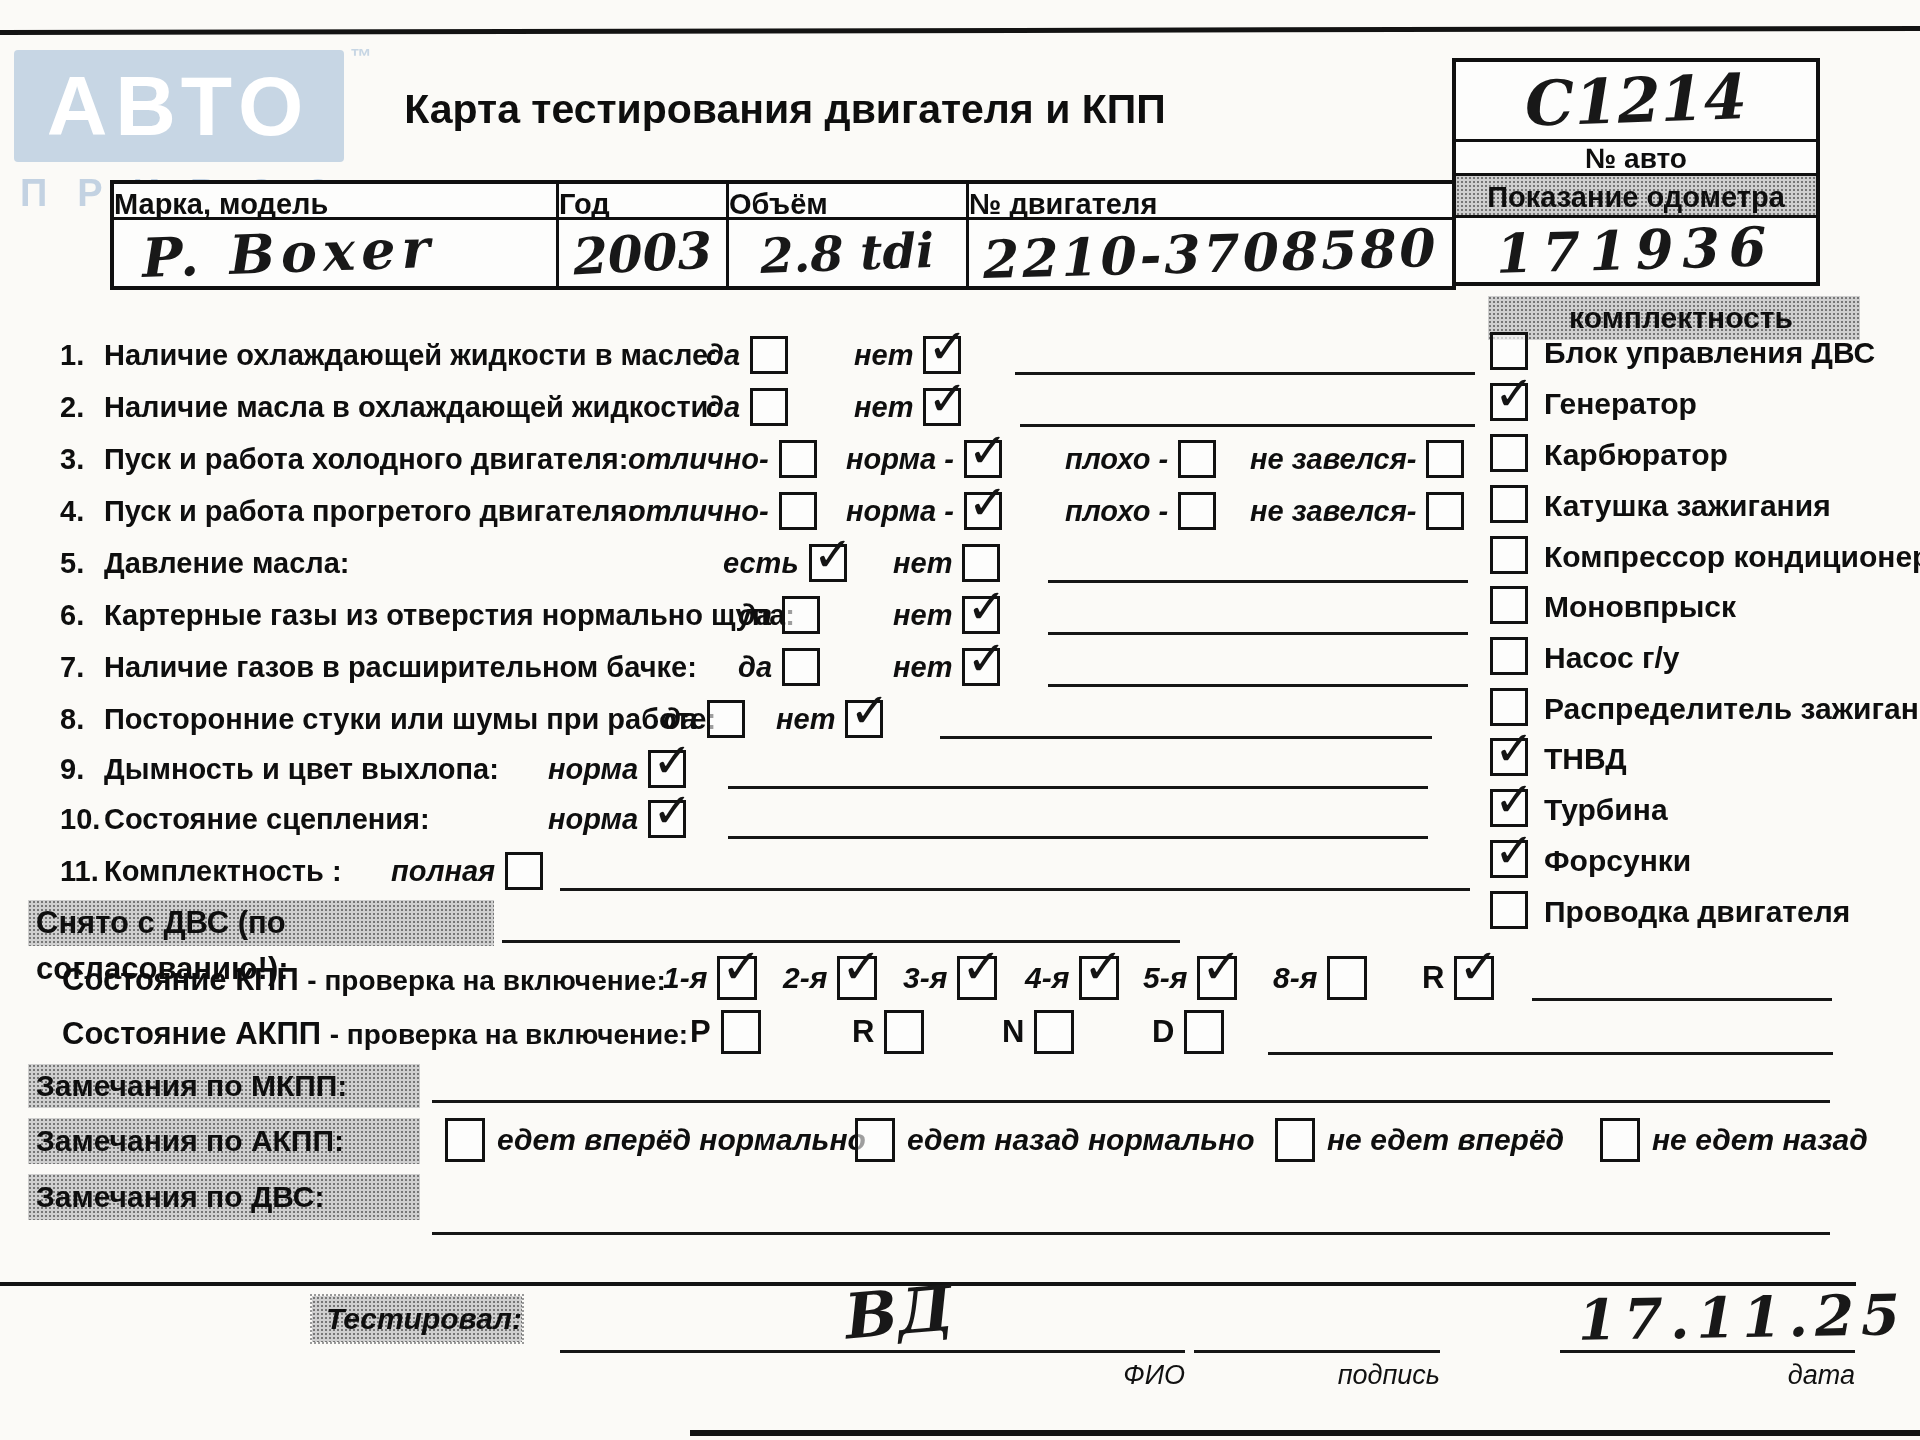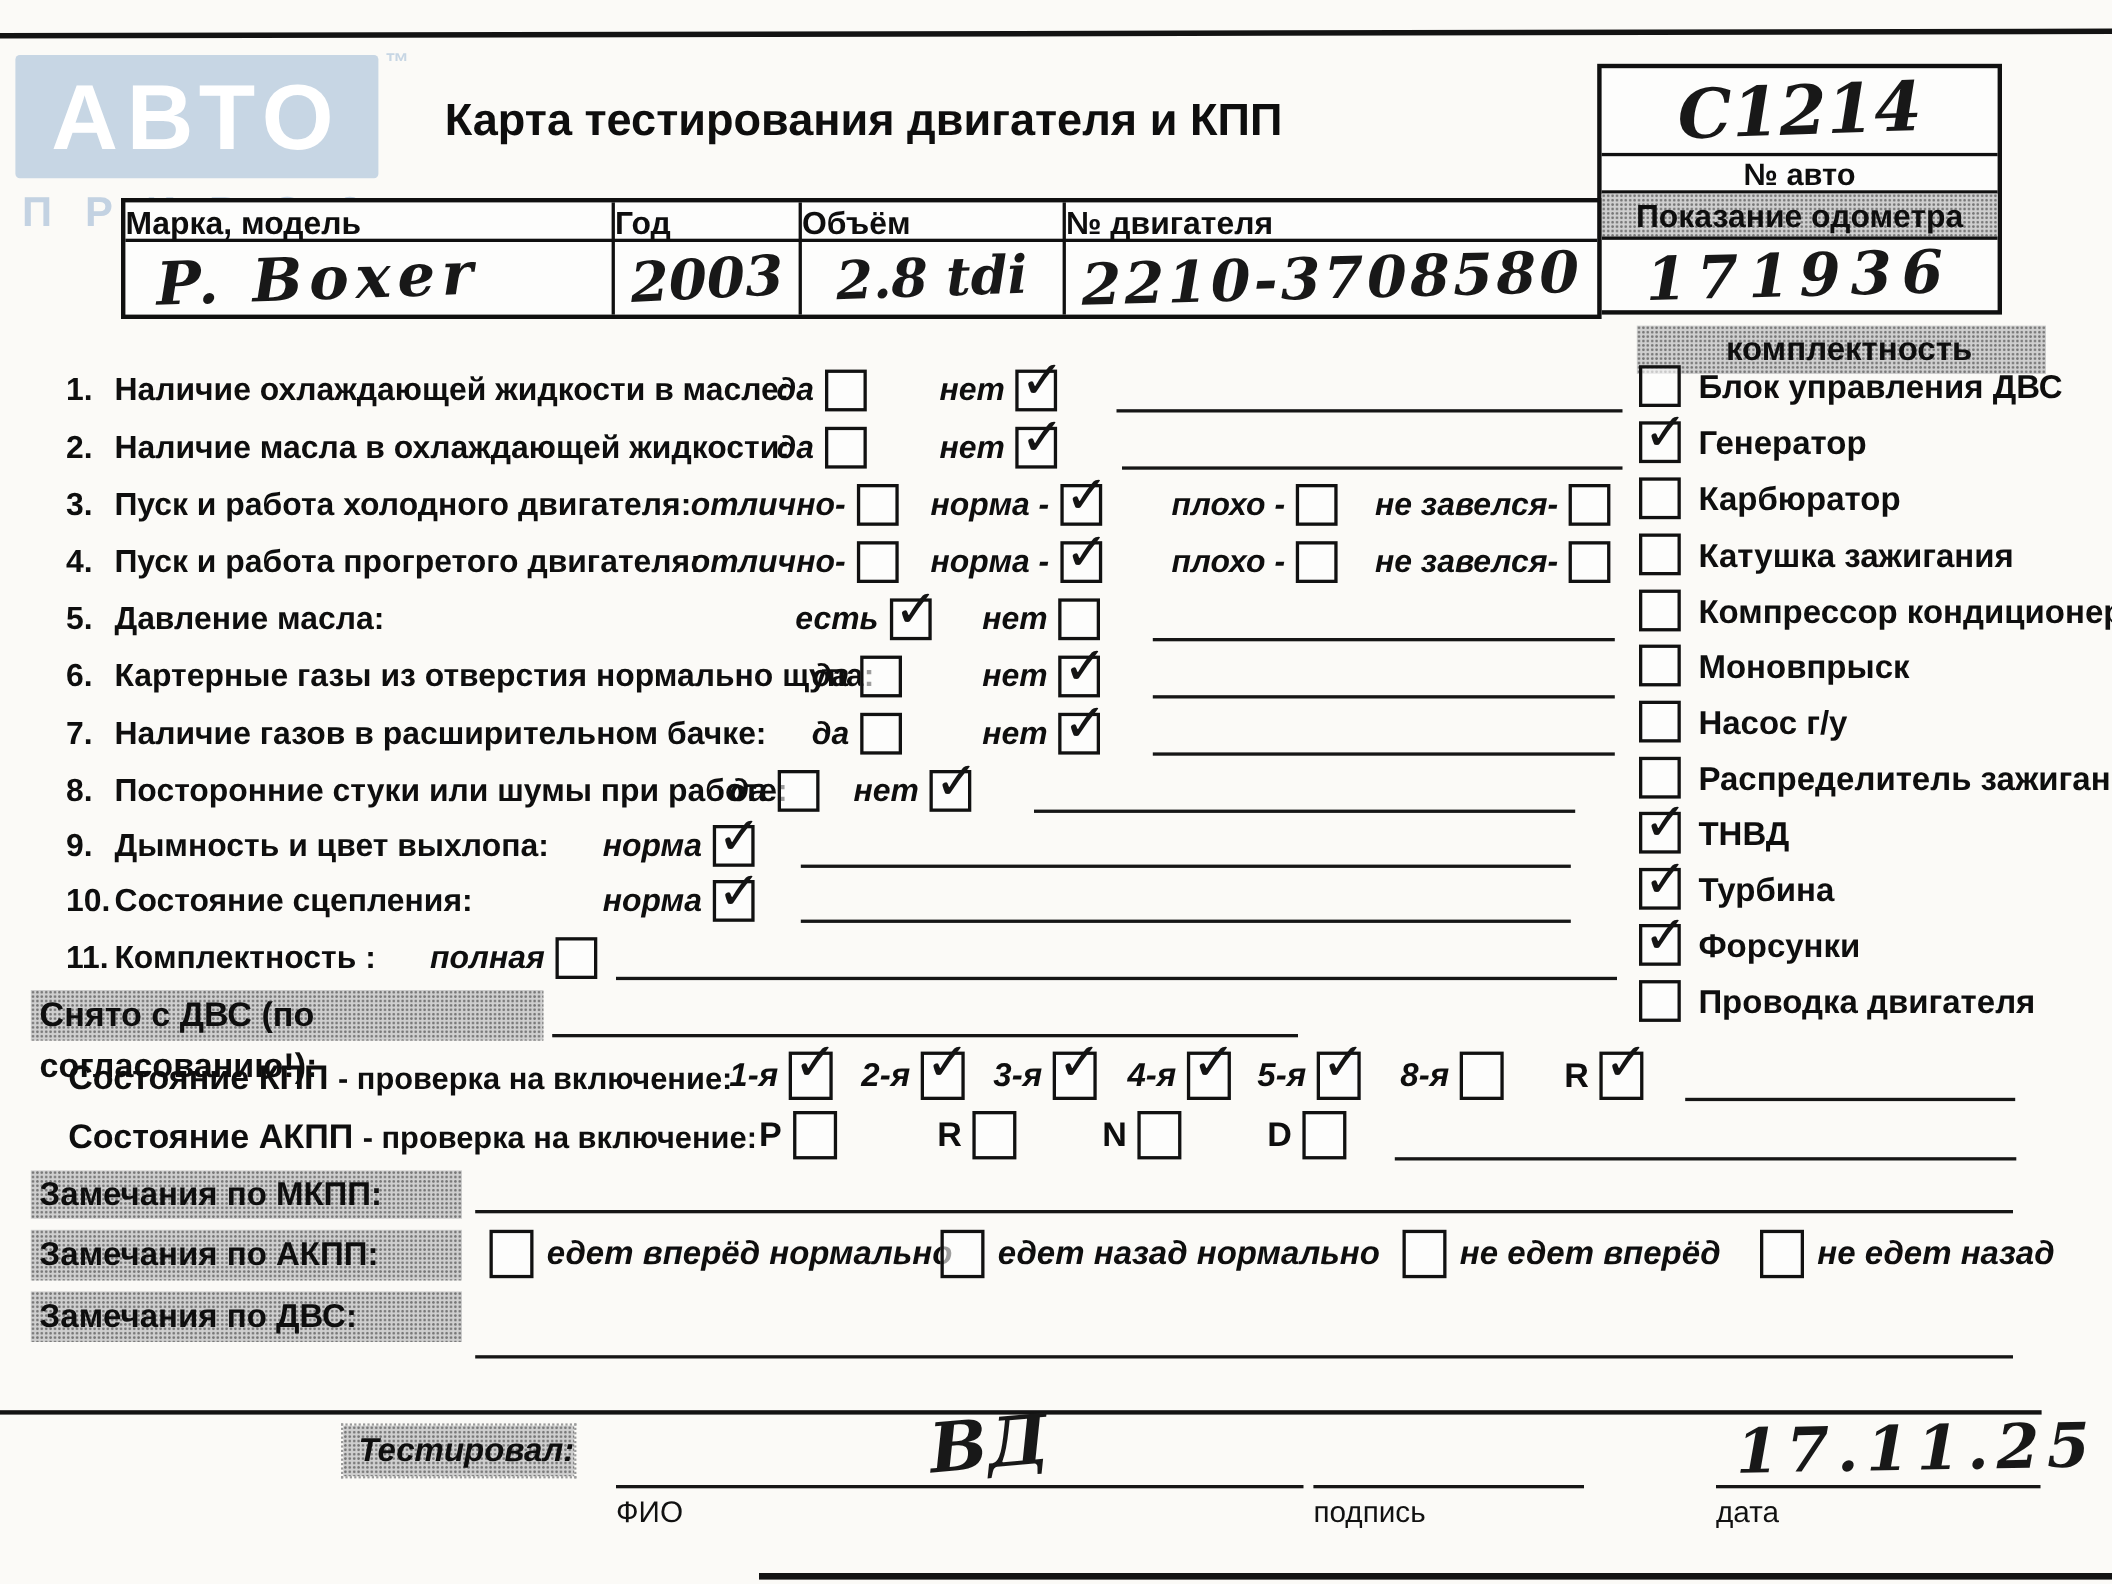--- a/index.html
+++ b/index.html
@@ -34,21 +34,21 @@
   .k-row{position:absolute;left:1490px;display:flex;align-items:flex-end;gap:16px;}
   .k-row .klbl{font-size:30px;font-weight:600;white-space:nowrap;}
   
   .bar{position:absolute;font-weight:700;box-sizing:border-box;padding-left:14px;}
   
   .gear-row{position:absolute;left:0;width:1900px;height:48px;}
   .gear-row .glabel{position:absolute;left:62px;top:6px;font-weight:700;font-size:31px;white-space:nowrap;}
   .gear-row .glabel .small{font-size:28px;}
   .gopt{font-style:italic;font-weight:700;font-size:30px;white-space:nowrap;}
   .ak-lbl{font-weight:700;font-style:normal;font-size:31px;}
-  .foot-lbl{position:absolute;text-align:left;font-size:27px;color:#111;}
+  .foot-lbl{position:absolute;text-align:right;font-size:27px;color:#111;font-style:italic;}
 </style>
 </head>
 <body>
 
 <div id="page">
 
   <div class="scanline" style="left:0;top:28px;width:1920px;height:5px;transform:rotate(-0.12deg);"></div>
   <div class="scanline" style="left:690px;top:1430px;width:1230px;height:6px;"></div>
 
   <div class="abs" style="left:14px;top:50px;width:360px;height:160px;">

